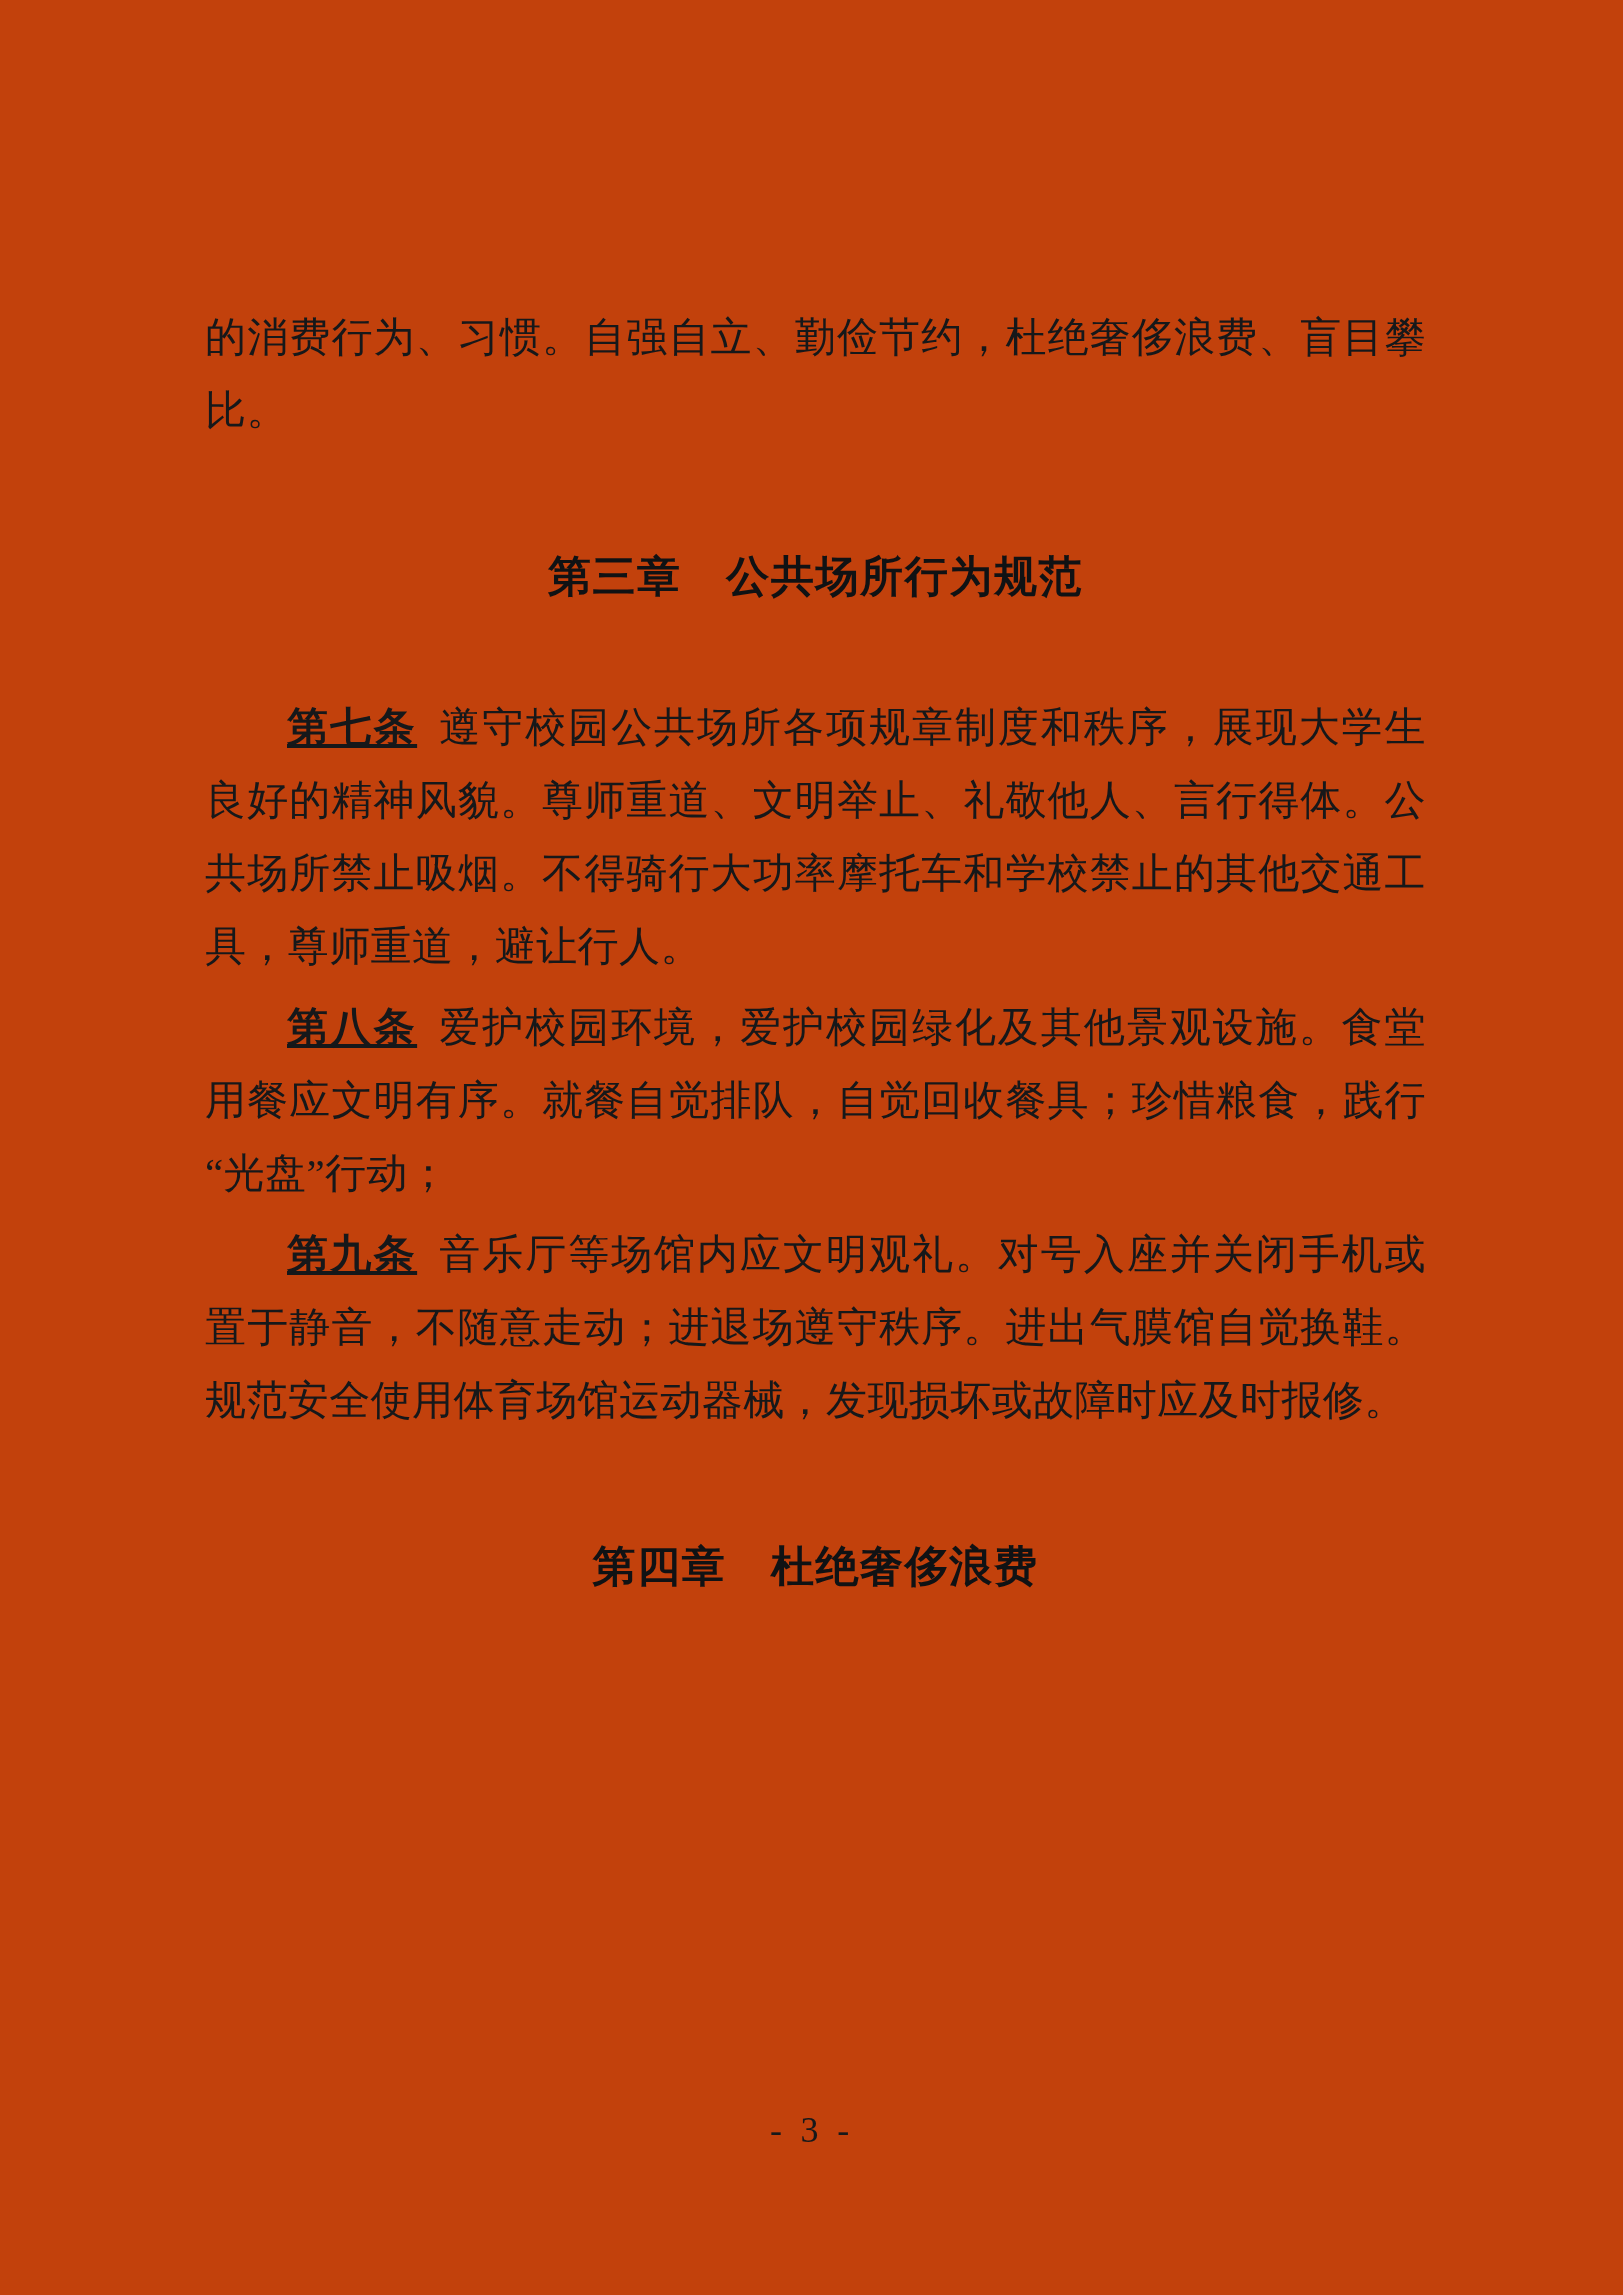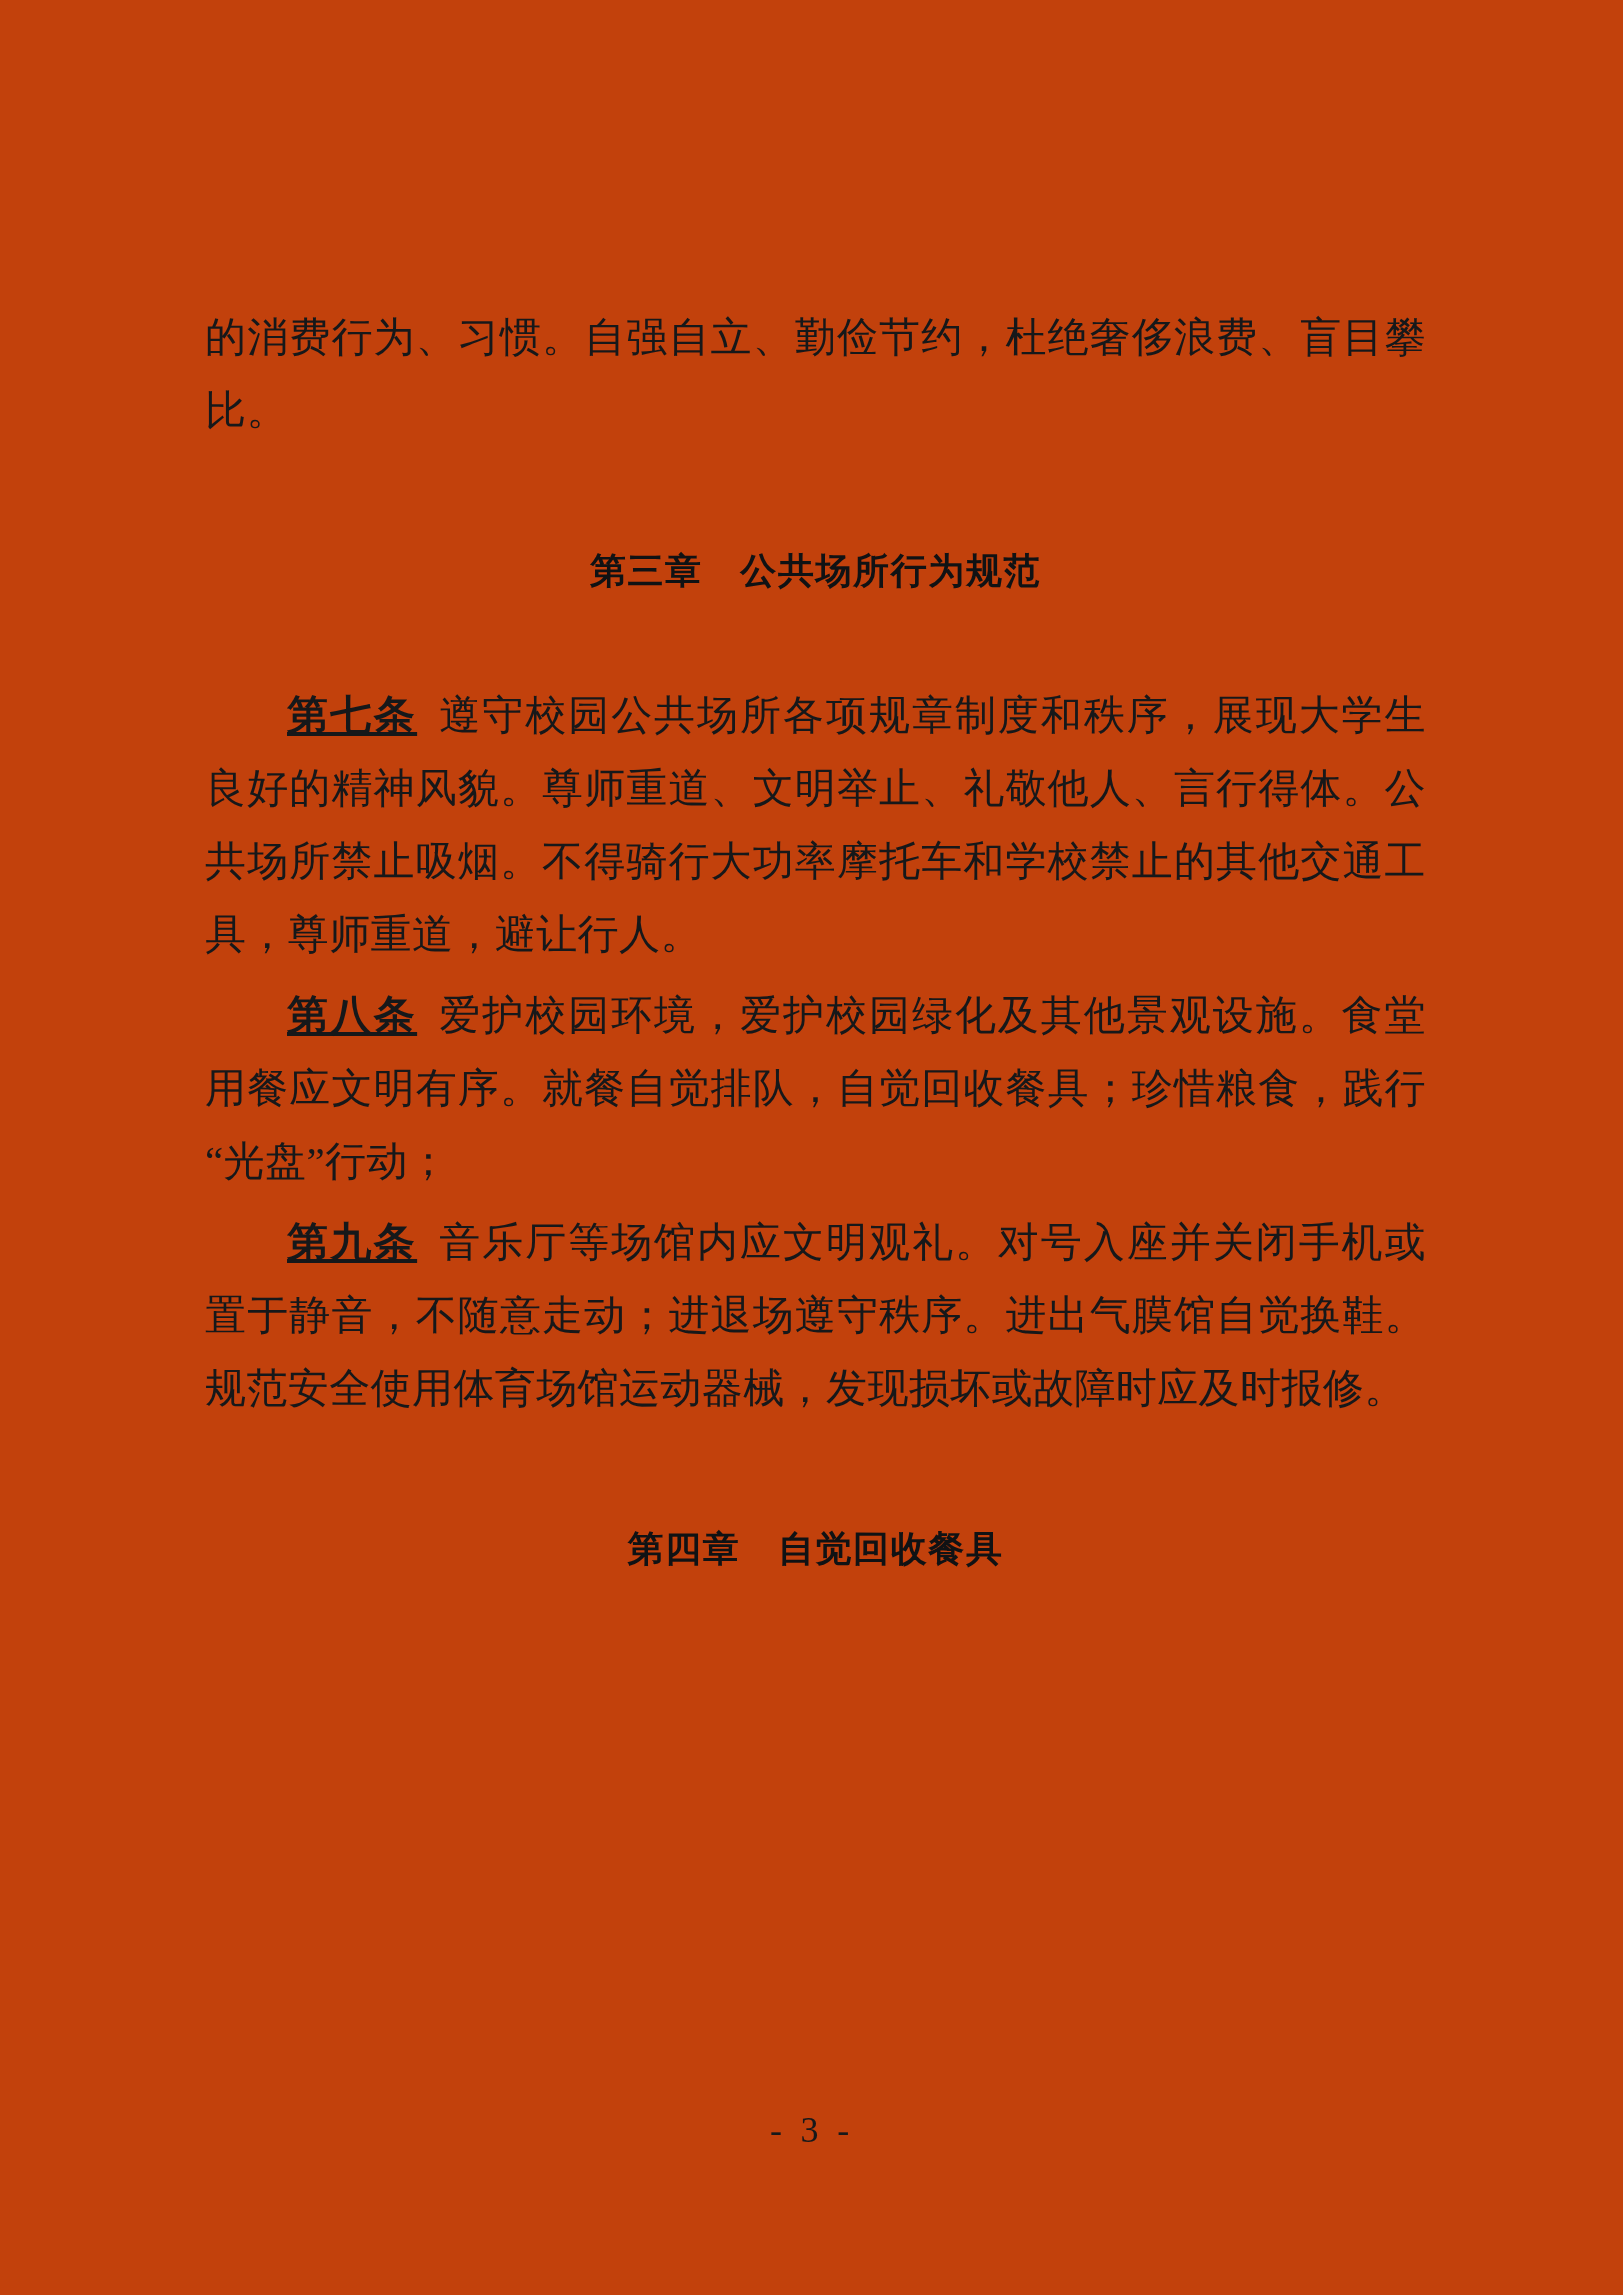--- a/index.html
+++ b/index.html
@@ -46,21 +46,21 @@
   .article-label {
     font-weight: bold;
     letter-spacing: 0.8px;
     text-decoration: underline;
   }
   .gap-after-article {
     display: inline-block;
     width: 20.6px;
   }
   .chapter-heading {
-    font-size: 36px;
+    font-size: 43px;
     font-weight: bold;
     text-align: center;
     letter-spacing: 1.6px;
     color: #101214;
   }
   .spacer-lg { height: 92px; }
   .spacer-md { height: 76px; }
   .footer {
     position: absolute;
     left: 0;
@@ -98,21 +98,21 @@
       <span class="article-label">第八条</span><span class="gap-after-article"></span><span>爱护校园环境，爱护校园绿化及其他景观设施。食堂用餐应文明有序。就餐自觉排队，自觉回收餐具；珍惜粮食，践行“光盘”行动；</span>
     </p>
 
     <p class="para indent">
       <span class="article-label">第九条</span><span class="gap-after-article"></span><span>音乐厅等场馆内应文明观礼。对号入座并关闭手机或置于静音，不随意走动；进退场遵守秩序。进出气膜馆自觉换鞋。规范安全使用体育场馆运动器械，发现损坏或故障时应及时报修。</span>
     </p>
 
     <div class="spacer-lg"></div>
 
     <p class="para chapter-heading">
-      <span>第四章　自觉回收餐具</span>
+      <span>第四章　杜绝奢侈浪费</span>
     </p>
 
   </div>
 
   <div class="footer">
     <span>- 3 -</span>
   </div>
 </div>
 
 

